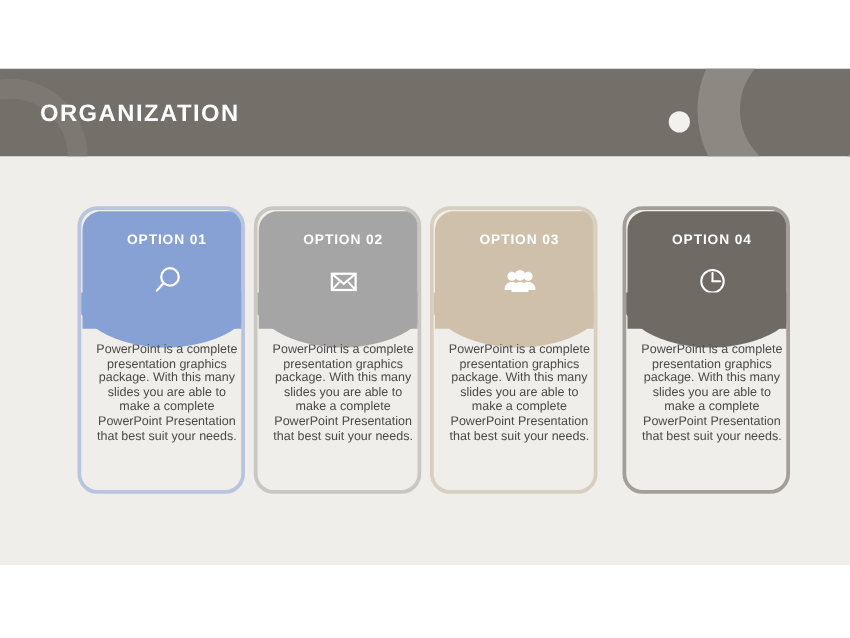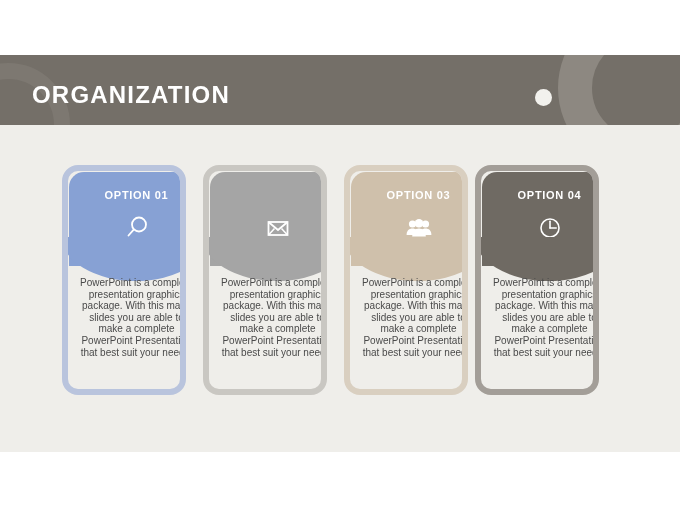--- a/index.html
+++ b/index.html
@@ -70,35 +70,35 @@
     top: 89px;
     width: 17px;
     height: 17px;
     border-radius: 50%;
     background: #f2f1ed;
   }
   .header-title {
     position: absolute;
     left: 32px;
     top: 81px;
-    font-size: 24px;
+    font-size: 19px;
     font-weight: bold;
     letter-spacing: 1.2px;
     color: #ffffff;
     white-space: nowrap;
   }
 
   
   .card {
     position: absolute;
     top: 165px;
-    width: 124px;
+    width: 134px;
     height: 230px;
     border-radius: 16px;
-    border: 6px solid #0369a1;
+    border: 3px solid #0369a1;
     box-sizing: border-box;
     background: transparent;
     overflow: hidden;
   }
   .card-head {
     position: absolute;
     left: 1px;
     top: 1px;
     width: 135px;
     height: 94px;
@@ -140,21 +140,21 @@
     width: 117px;
     text-align: center;
     font-size: 10px;
     line-height: 11.6px;
     color: #4a4a4a;
   }
 
   .pos-1 { left: 62px; }
   .pos-2 { left: 203px; }
   .pos-3 { left: 344px; }
-  .pos-4 { left: 475px; padding-left: 19px; }
+  .pos-4 { left: 498px; padding-left: 19px; }
 </style>
 </head>
 <body>
 
 <div id="slide" style="background: rgb(255, 255, 255);">
 
   <div class="slide-body" style="background: rgb(239, 238, 234);"></div>
 
   <div class="header-band" style="background: rgb(116, 111, 104);">
     <div class="header-ring-right" style="border-color: rgb(141, 136, 129);"></div>
@@ -172,20 +172,21 @@
           <line x1="11.7" y1="16.6" x2="6.5" y2="22.5" stroke="#ffffff" stroke-width="1.8" stroke-linecap="round"></line>
         </svg>
       </div>
     </div>
     <div class="card-head-curve" style="background: rgb(135, 161, 212);"></div>
     <div class="card-body">PowerPoint is a complete presentation graphics package. With this many slides you are able to make a complete PowerPoint Presentation that best suit your needs.</div>
   </div>
 
   <div class="card pos-2" style="border-color: rgb(201, 199, 194);">
     <div class="card-head" style="background: rgb(165, 165, 165);">
+      <div class="card-label">OPTION 02</div>
       <div class="card-icon">
         <svg width="30" height="30" viewBox="0 0 30 30">
           <rect x="5.5" y="9" width="19" height="13" fill="none" stroke="#ffffff" stroke-width="1.8"></rect>
           <polyline points="5.5,9 15,17 24.5,9" fill="none" stroke="#ffffff" stroke-width="1.8"></polyline>
           <line x1="5.5" y1="22" x2="11.5" y2="15.5" stroke="#ffffff" stroke-width="1.5"></line>
           <line x1="24.5" y1="22" x2="18.5" y2="15.5" stroke="#ffffff" stroke-width="1.5"></line>
         </svg>
       </div>
     </div>
     <div class="card-head-curve" style="background: rgb(165, 165, 165);"></div>

